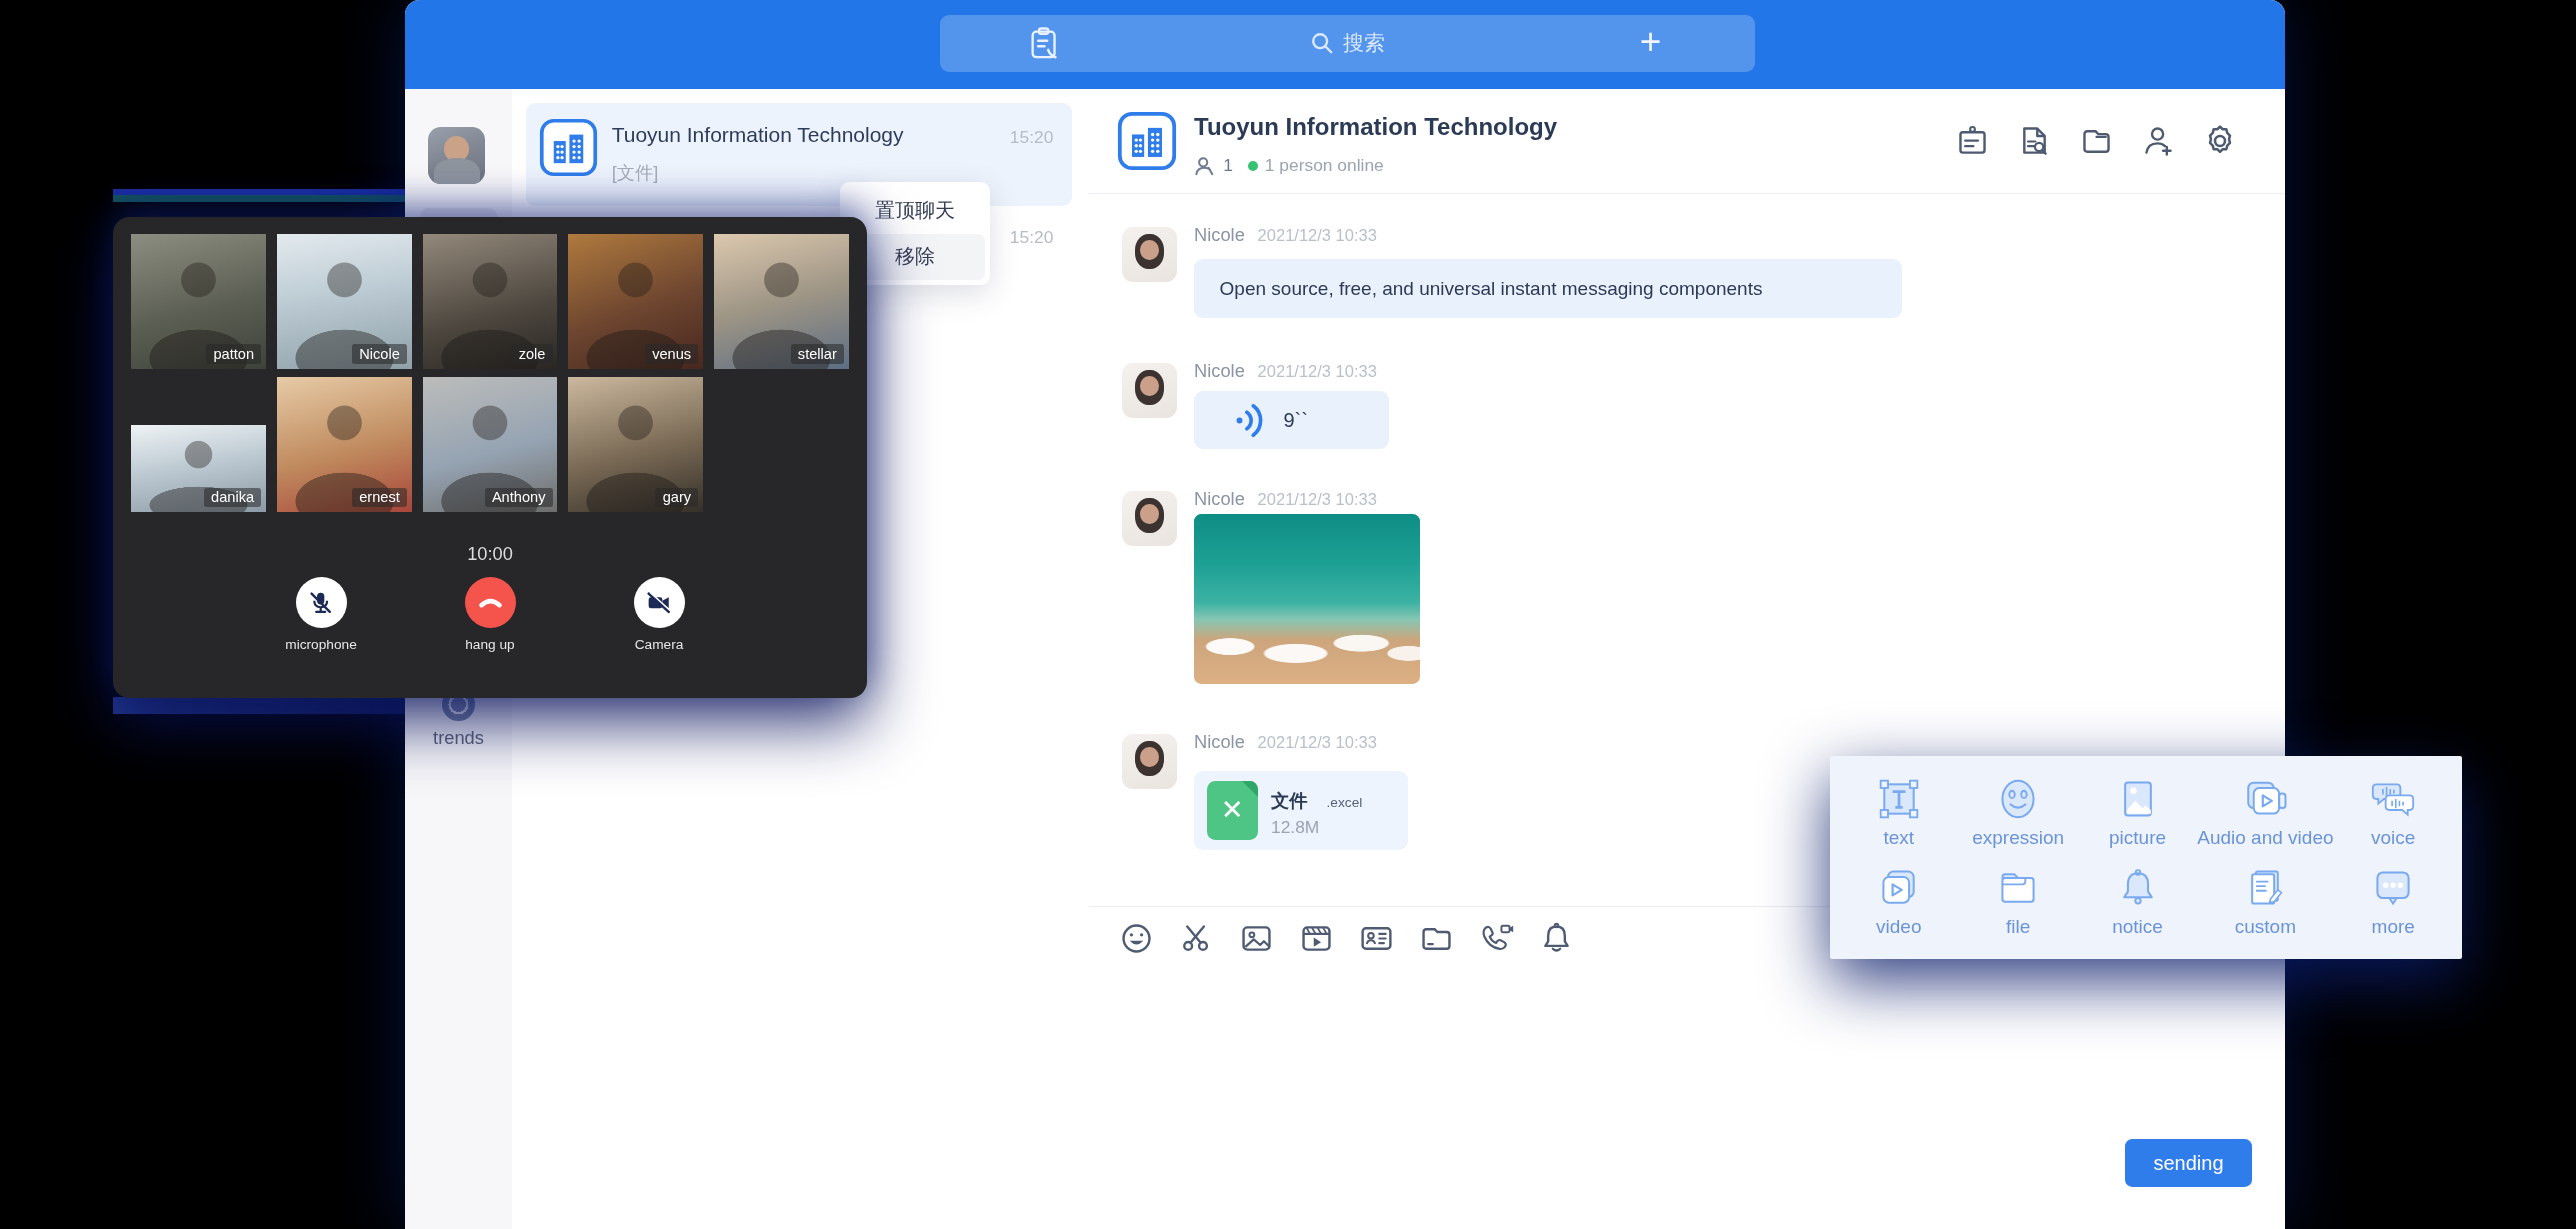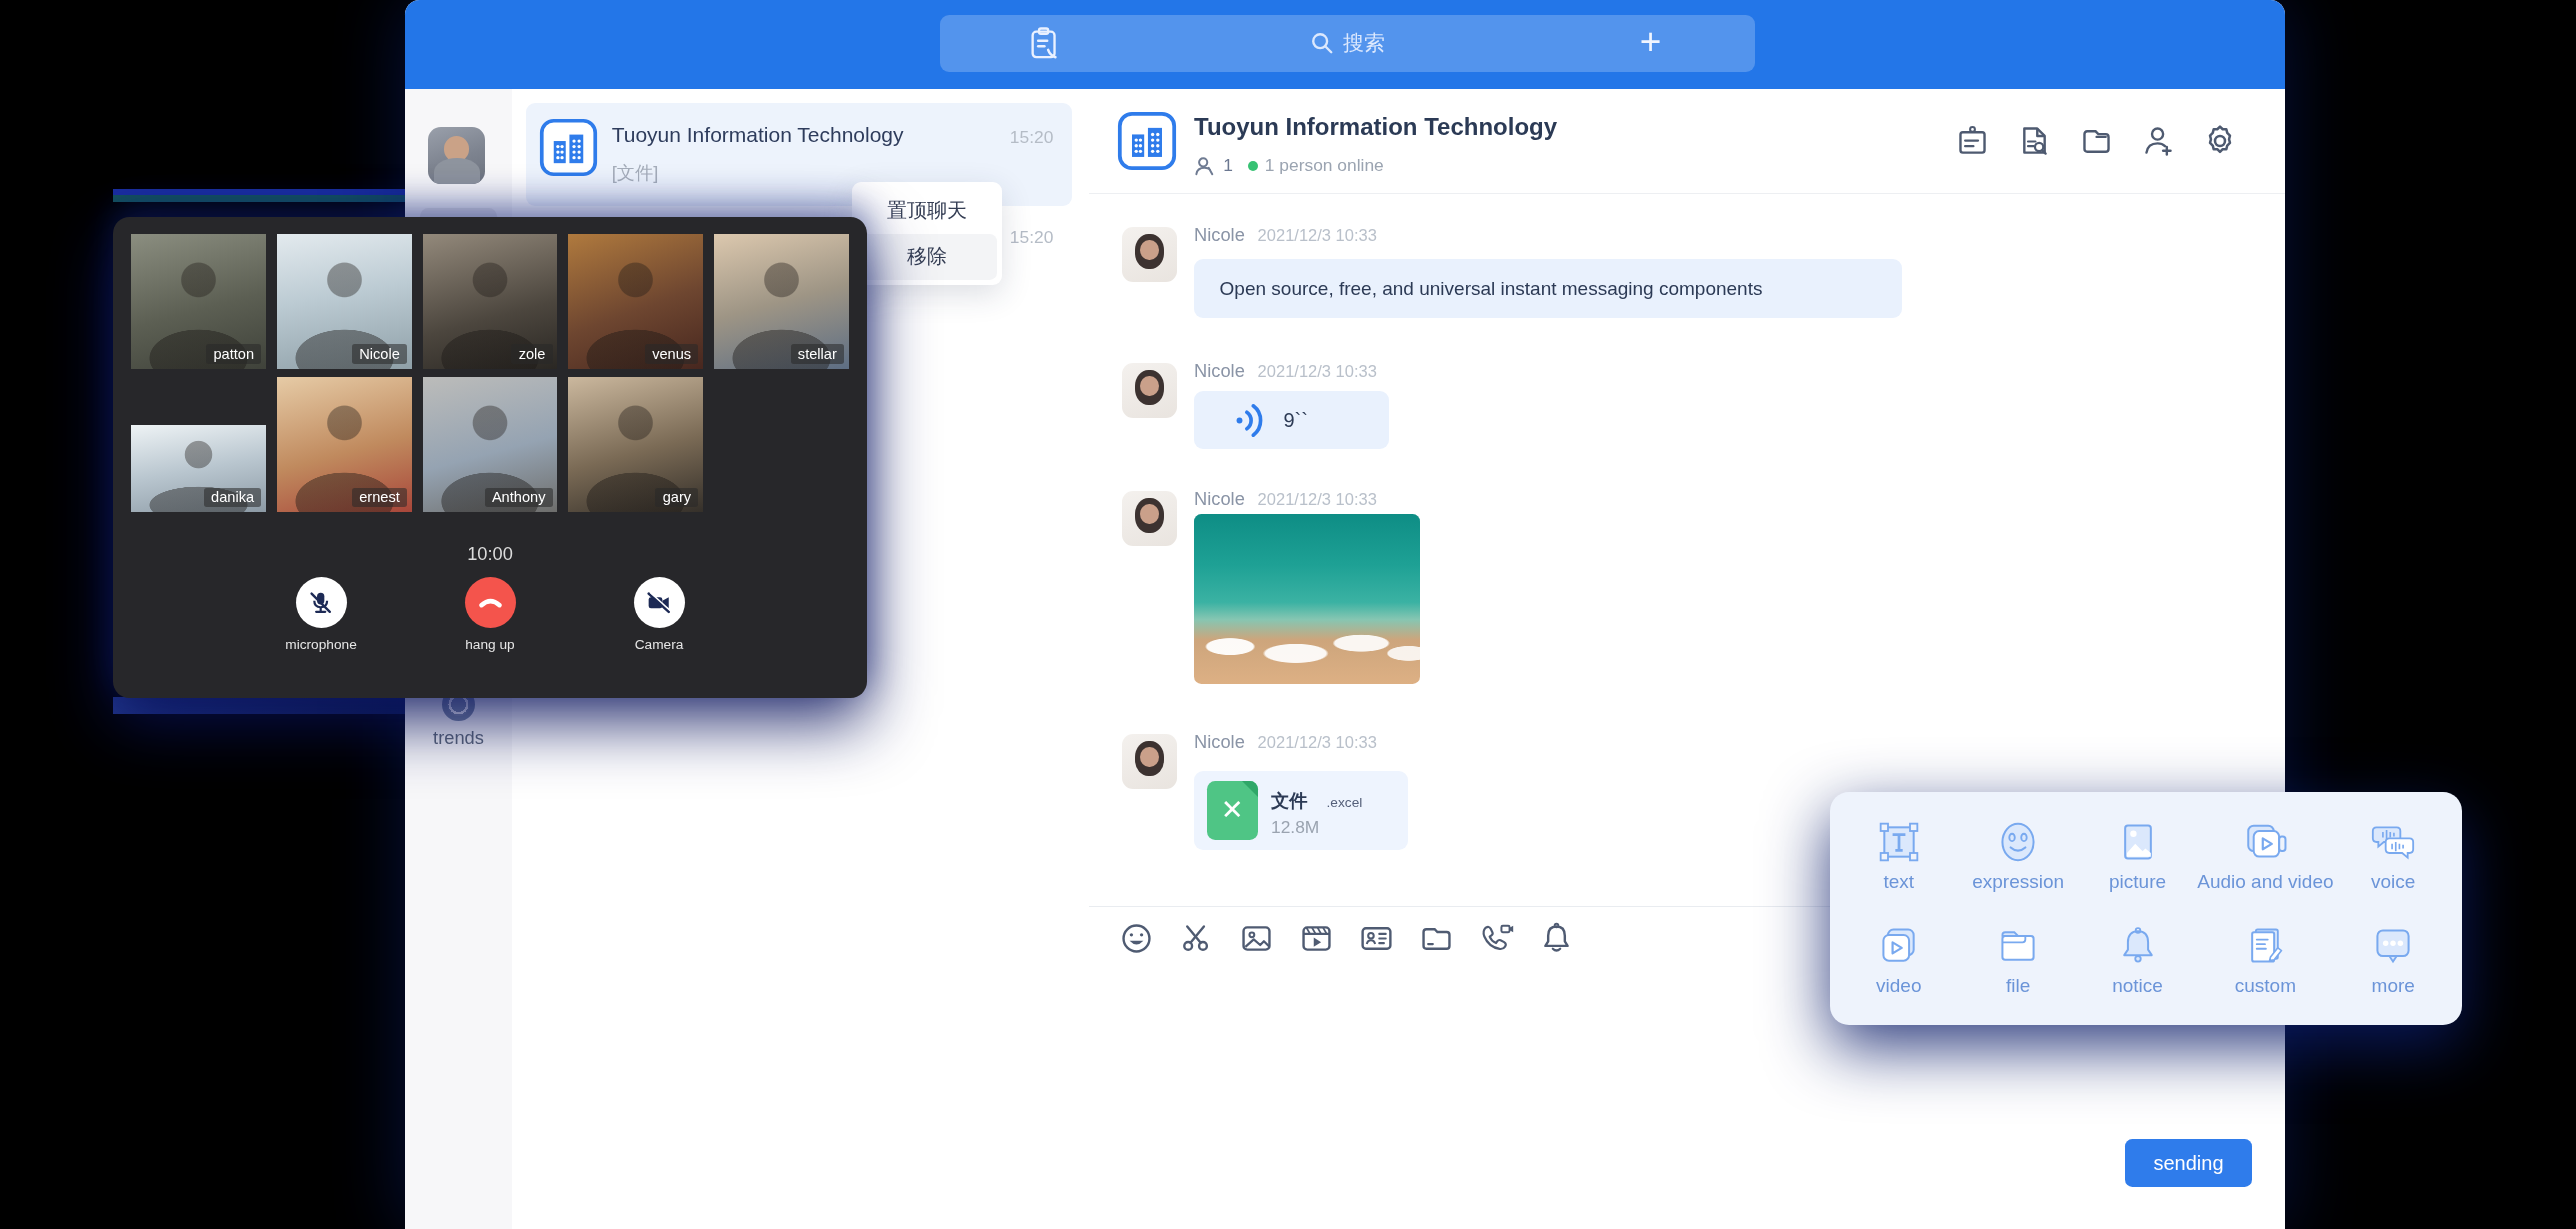--- a/index.html
+++ b/index.html
@@ -42,21 +42,21 @@
   
   .chatlist{left:107px;top:89px;width:577px;bottom:0;background:#fff;border-right:0.9px solid #e9ecf0;}
   .chat-item{left:13.7px;width:546px;height:103px;border-radius:9.1px;}
   .chat-item.sel{background:#edf3fc;}
   .ci-icon{left:13.7px;top:15.6px;}
   .ci-title{left:86px;top:20px;font-size:21px;font-weight:500;color:#2e3c5c;}
   .ci-sub{left:86px;top:57px;font-size:18.3px;color:#a5adba;}
   .ci-time{right:18.3px;top:24px;font-size:17.4px;color:#b5bcc6;}
 
   
-  .ctxmenu{left:447px;top:182px;width:150px;background:#fff;border-radius:9.1px;
+  .ctxmenu{left:435px;top:182px;width:150px;background:#fff;border-radius:9.1px;
      box-shadow:0 9.1px 31px rgba(40,50,80,.16);padding:5.5px;box-sizing:border-box;z-index:3;}
   .ctx-item{height:46px;display:flex;align-items:center;justify-content:center;
      font-size:20px;color:#353e54;border-radius:7.3px;}
   .ctx-item.hov{background:#f3f4f6;}
 
   
   .main{left:684px;top:89px;right:0;bottom:0;background:#fff;}
   .mheader{left:0;top:0;right:0;height:104px;border-bottom:0.9px solid #edeff2;}
   .mh-icon{left:28px;top:22px;}
   .mh-title{left:105px;top:24px;font-size:24px;font-weight:600;color:#2b3a55;}
@@ -127,21 +127,21 @@
   .t10{background:linear-gradient(165deg,#cbb89e 0%,#7a6a55 55%,#35302a 100%);}
   .call-timer{margin-top:31px;text-align:center;color:#dcdcdc;font-size:18.3px;}
   .ctrlrow{margin-top:12.8px;display:flex;justify-content:center;gap:59px;}
   .ctrl{width:110px;text-align:center;}
   .circ{width:51px;height:51px;border-radius:50%;margin:0 auto;display:flex;align-items:center;justify-content:center;cursor:pointer;}
   .circ.white{background:#fff;}
   .circ.red{background:#f4544c;}
   .ctrl-label{margin-top:8.2px;color:#e6e6e6;font-size:13.7px;}
 
   
-  .panel{left:1830px;top:792px;width:632px;height:233px;border-radius:19px;background:#eef3fc;z-index:6;
+  .panel{left:1830px;top:756px;width:632px;height:203px;border-radius:2px;background:#eef3fc;z-index:6;
      box-shadow:0 22px 64px rgba(10,28,105,.85);display:grid;grid-template-columns:repeat(5,1fr);
      grid-template-rows:1fr 1fr;padding:12.8px 9.1px;box-sizing:border-box;}
   .pitem{display:flex;flex-direction:column;align-items:center;justify-content:center;gap:6.4px;cursor:pointer;}
   .plabel{font-size:19px;color:#6b94d8;white-space:nowrap;}
 
   svg{display:block;}
 </style>
 </head>
 <body>
 

